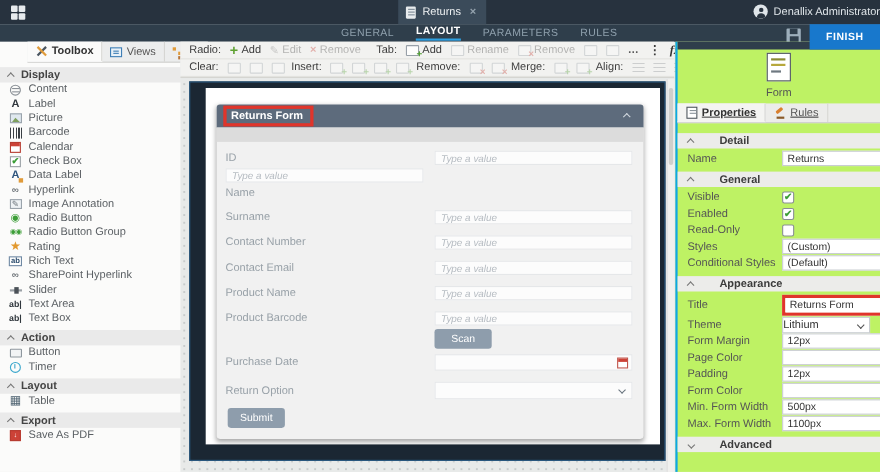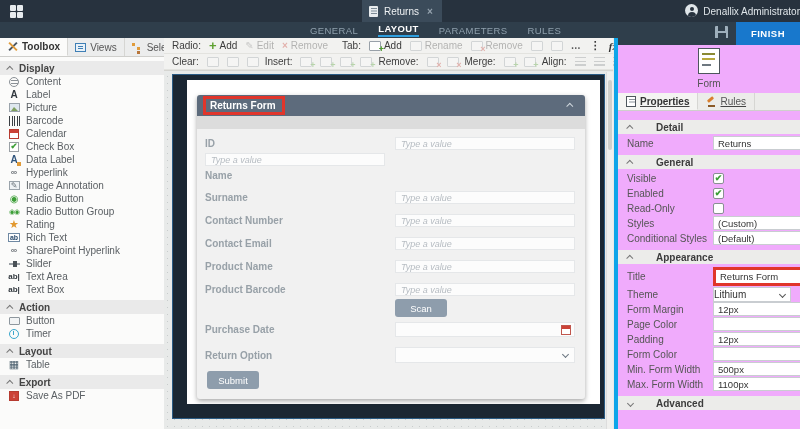--- a/index.html
+++ b/index.html
@@ -27,21 +27,21 @@
     display:flex; align-items:center; gap:20px; padding-left:310px; }
   .menu-item { color:#8fa0ad; letter-spacing:.4px; font-size:9.5px; cursor:default; }
   .menu-item.active { color:#fff; font-weight:bold; border-bottom:2px solid #2e9fe0; padding-bottom:1px; }
   .saveic { position:absolute; right:72px; top:26px; width:13px; height:13px; background:#9eafbc; border-radius:1px; }
   .saveic::before { content:""; position:absolute; left:3px; top:0; width:7px; height:5px; background:#2f3e4b; }
   .saveic::after { content:""; position:absolute; left:2.5px; top:7px; width:8px; height:5px; background:#2f3e4b; }
   .finish { position:absolute; right:0; top:22px; width:64px; height:23px; background:#1878cc; color:#fff;
     border:none; font-family:inherit; font-size:9.5px; font-weight:bold; letter-spacing:.5px; z-index:5; }
 
   
-  .sidebar { position:absolute; left:0; top:38px; width:189px; bottom:0; background:#fbfbfa; border-right:1px solid #c9c9c6; }
+  .sidebar { position:absolute; left:0; top:38px; width:189px; bottom:0; background:#fbfbfa; border-right:1px solid #c9c9c6;padding-left:25px; }
   .sb-tabs { display:flex; height:19px; background:#eceded; border-bottom:1px solid #cfcfcc; }
   .sb-tab { display:flex; align-items:center; gap:4px; padding:0 7px; color:#555; border-right:1px solid #d6d6d3; }
   .sb-tab.active { background:#fbfbfa; border-bottom:1px solid #fbfbfa; font-weight:bold; color:#333; }
   .tools-ic { position:relative; width:11px; height:11px; }
   .tools-ic::before { content:""; position:absolute; left:5px; top:0; width:2px; height:11px; background:#4a5560; transform:rotate(45deg); }
   .tools-ic::after { content:""; position:absolute; left:5px; top:0; width:2px; height:11px; background:#e09b3a; transform:rotate(-45deg); }
   .views-ic { width:11px; height:9px; border:1px solid #3f7fb5; background:#e8f1f8; position:relative; }
   .views-ic::after { content:""; position:absolute; left:2px; top:2px; width:5px; height:1px; background:#3f7fb5; box-shadow:0 2px 0 #3f7fb5; }
   .sel-ic { width:11px; height:11px; position:relative; }
   .sel-ic::before { content:""; position:absolute; left:0; top:1px; width:3px; height:3px; background:#e09b3a; }
@@ -113,36 +113,36 @@
 
   
   .card { position:absolute; left:10px; top:15px; width:388px; background:#f1f1f1; border-radius:3px;
     box-shadow:0 2px 5px rgba(0,0,0,.35); }
   .card-header { height:21px; background:#5d6b7c; border-radius:3px 3px 0 0; display:flex; align-items:center; padding:0 8px; }
   .title-hl { border:3px solid #e0352b; padding:1px 6px 1px 4px; color:#fff; font-weight:bold; font-size:10px; margin-left:-2px; }
   .card-header .chev { border-color:#cfd6dd; margin-left:auto; margin-right:4px; }
   .card-strip { height:13px; background:#dcdcdc; }
   .card-body { padding:8px 10px 10px 8px; }
   .frow { display:grid; grid-template-columns:180px 1fr; column-gap:10px; align-items:center; }
-  .flabel { color:#98a1a8; font-size:10px;font-weight:bold; }
+  .flabel { color:#98a1a8; font-size:10px; }
   .finput { height:13px; background:#fcfcfc; border:1px solid #e5e7e9; display:flex; align-items:center; padding:0 5px;
     color:#b6bcc2; font-style:italic; font-size:9px; }
   .frow.m9 { margin-top:10px; }
   .scan-btn { width:52px; height:18px; background:#8e9dac; color:#fff; border:none; border-radius:3px;
     font-family:inherit; font-size:9.5px; }
   .date-input { position:relative; height:15px; background:#fcfcfc; border:1px solid #e5e7e9; }
   .mini-cal { position:absolute; right:3px; top:2px; width:10px; height:10px; border:1px solid #c0564d; background:#fff; }
   .mini-cal::before { content:""; position:absolute; left:0; top:0; right:0; height:3px; background:#cc4237; }
   .fselect { position:relative; height:16px; background:#fcfcfc; border:1px solid #e5e7e9; }
   .fselect .chev { position:absolute; right:6px; top:4px; border-color:#6b7680; transform:rotate(225deg); }
   .submit-btn { width:52px; height:18px; background:#8e9dac; color:#fff; border:none; border-radius:3px;
     font-family:inherit; font-size:9.5px; margin:8px 0 0 2px; }
 
   
-  .panel { position:absolute; left:614px; top:38px; right:0; bottom:0; background:#f0abfc; border-left:4px solid #0ea5e9; }
+  .panel { position:absolute; left:614px; top:38px; right:0; bottom:0; background:#bef264; border-left:2px solid #0ea5e9; }
   .panel-darkstrip { height:7px; background:#2f3e4b; }
   .form-badge { text-align:center; margin-top:3px; }
   .form-ic { display:inline-block; width:22px; height:26px; border:1.5px solid #4e565d; background:#fff; position:relative; }
   .form-ic::before { content:""; position:absolute; left:3px; top:4px; width:13px; height:2px; background:#8a8a33; box-shadow:0 5px 0 #b7a83c; }
   .form-ic::after { content:""; position:absolute; left:3px; top:15px; width:9px; height:2px; background:#6e7880; }
   .form-badge .bname { display:block; color:#555; margin-top:2px; }
   .panel-tabs { display:flex; height:18px; margin-top:4px; border-bottom:1px solid #cfcfcc; background:#ececea;text-decoration:underline; }
   .panel-tab { display:flex; align-items:center; gap:4px; padding:0 8px; color:#555; border-right:1px solid #d6d6d3; }
   .panel-tab.active { background:#f4f4f2; font-weight:bold; color:#333; border-bottom:1px solid #f4f4f2; }
   .prop-ic { width:10px; height:11px; border:1px solid #4e565d; background:#fff; position:relative; }

